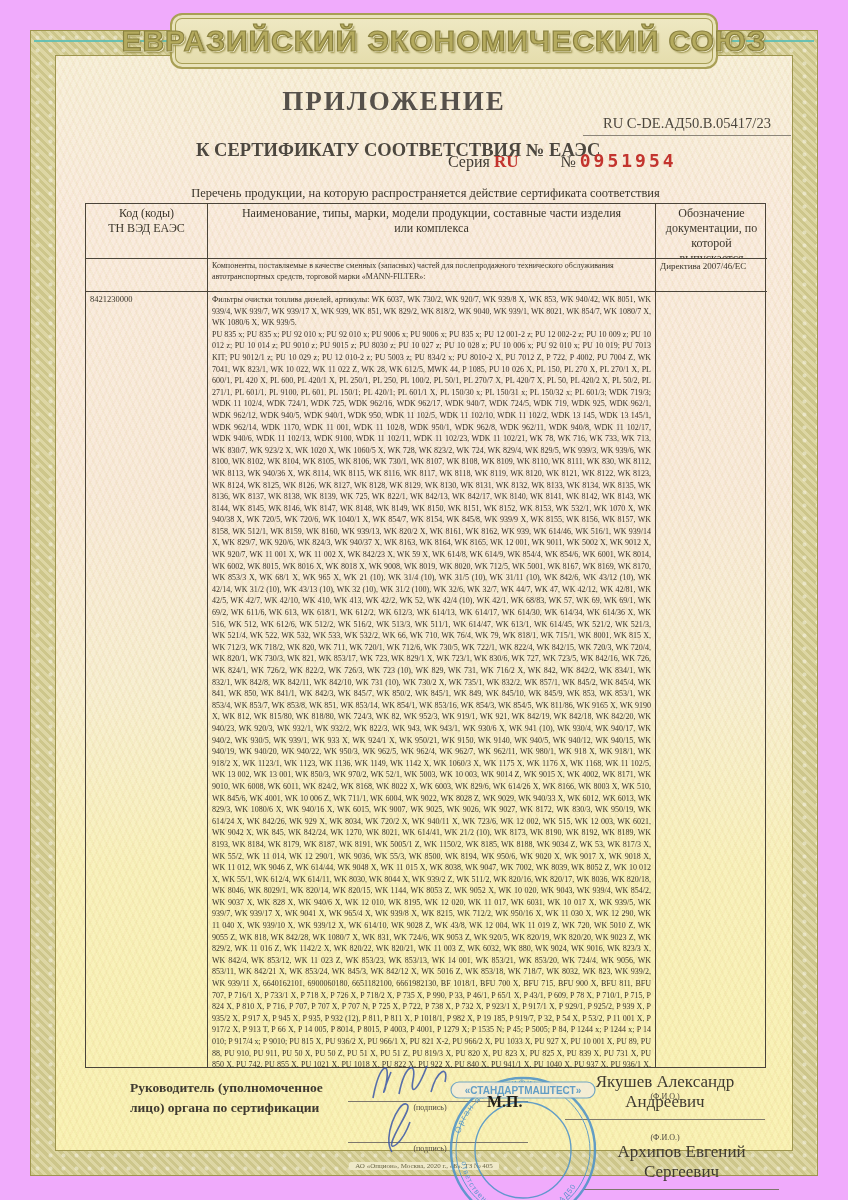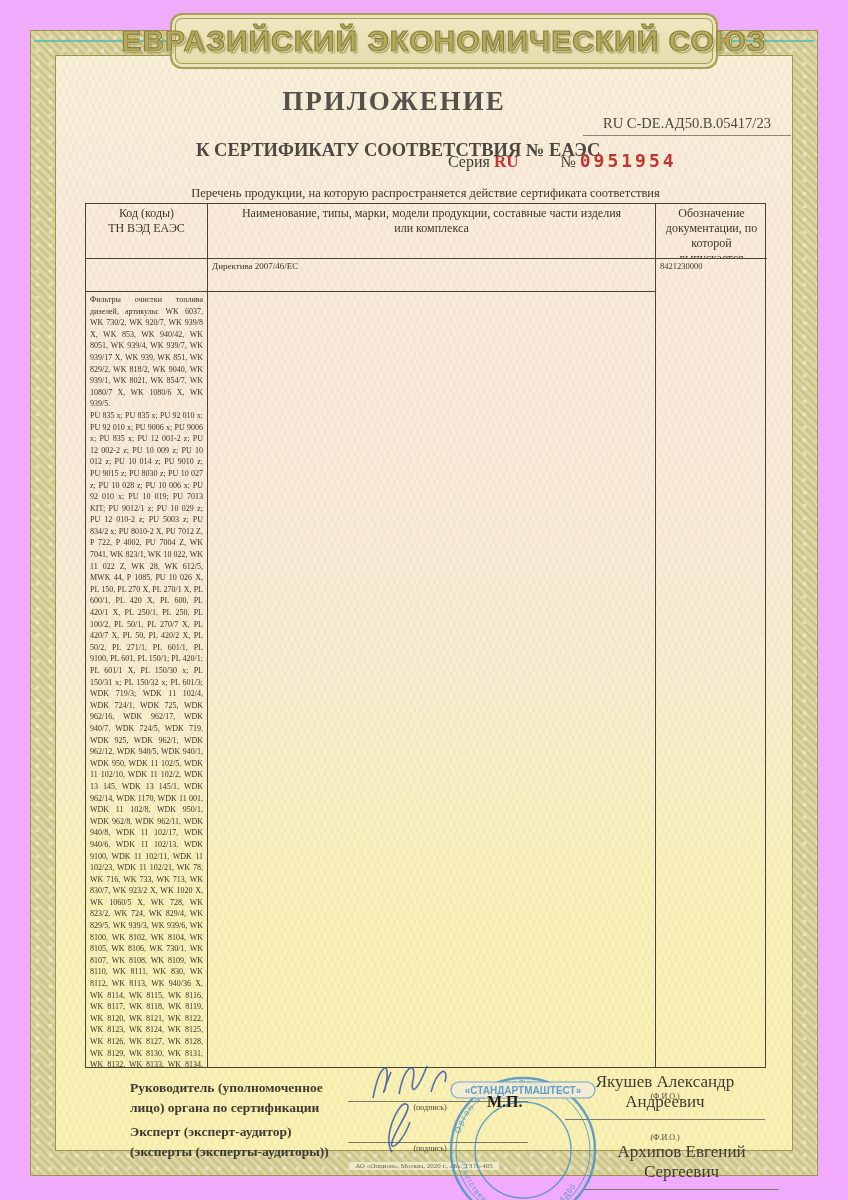--- a/index.html
+++ b/index.html
@@ -91,39 +91,38 @@
     <div class="hcell">Код (коды)
 ТН ВЭД ЕАЭС</div>
     <div class="hcell">Наименование, типы, марки, модели продукции, составные части изделия
 или комплекса</div>
     <div class="hcell">Обозначение
 документации, по
 которой выпускается
 продукция</div>
 
     <div class="codecell"></div>
+    <div class="scell">Компоненты, поставляемые в качестве сменных (запасных) частей для послепродажного технического обслуживания автотранспортных средств, торговой марки «MANN-FILTER»:</div>
     <div class="dcell">Директива 2007/46/ЕС</div>
 
     <div class="codecell last-row">8421230000</div>
     <div class="bodycell last-row">
       <p>Фильтры очистки топлива дизелей, артикулы: WK 6037, WK 730/2, WK 920/7, WK 939/8 X, WK 853, WK 940/42, WK 8051, WK 939/4, WK 939/7, WK 939/17 X, WK 939, WK 851, WK 829/2, WK 818/2, WK 9040, WK 939/1, WK 8021, WK 854/7, WK 1080/7 X, WK 1080/6 X, WK 939/5.</p>
       <p>PU 835 x; PU 835 x; PU 92 010 x; PU 92 010 x; PU 9006 x; PU 9006 x; PU 835 x; PU 12 001-2 z; PU 12 002-2 z; PU 10 009 z; PU 10 012 z; PU 10 014 z; PU 9010 z; PU 9015 z; PU 8030 z; PU 10 027 z; PU 10 028 z; PU 10 006 x; PU 92 010 x; PU 10 019; PU 7013 KIT; PU 9012/1 z; PU 10 029 z; PU 12 010-2 z; PU 5003 z; PU 834/2 x; PU 8010-2 X, PU 7012 Z, P 722, P 4002, PU 7004 Z, WK 7041, WK 823/1, WK 10 022, WK 11 022 Z, WK 28, WK 612/5, MWK 44, P 1085, PU 10 026 X, PL 150, PL 270 X, PL 270/1 X, PL 600/1, PL 420 X, PL 600, PL 420/1 X, PL 250/1, PL 250, PL 100/2, PL 50/1, PL 270/7 X, PL 420/7 X, PL 50, PL 420/2 X, PL 50/2, PL 271/1, PL 601/1, PL 9100, PL 601, PL 150/1; PL 420/1; PL 601/1 X, PL 150/30 x; PL 150/31 x; PL 150/32 x; PL 601/3; WDK 719/3; WDK 11 102/4, WDK 724/1, WDK 725, WDK 962/16, WDK 962/17, WDK 940/7, WDK 724/5, WDK 719, WDK 925, WDK 962/1, WDK 962/12, WDK 940/5, WDK 940/1, WDK 950, WDK 11 102/5, WDK 11 102/10, WDK 11 102/2, WDK 13 145, WDK 13 145/1, WDK 962/14, WDK 1170, WDK 11 001, WDK 11 102/8, WDK 950/1, WDK 962/8, WDK 962/11, WDK 940/8, WDK 11 102/17, WDK 940/6, WDK 11 102/13, WDK 9100, WDK 11 102/11, WDK 11 102/23, WDK 11 102/21, WK 78, WK 716, WK 733, WK 713, WK 830/7, WK 923/2 X, WK 1020 X, WK 1060/5 X, WK 728, WK 823/2, WK 724, WK 829/4, WK 829/5, WK 939/3, WK 939/6, WK 8100, WK 8102, WK 8104, WK 8105, WK 8106, WK 730/1, WK 8107, WK 8108, WK 8109, WK 8110, WK 8111, WK 830, WK 8112, WK 8113, WK 940/36 X, WK 8114, WK 8115, WK 8116, WK 8117, WK 8118, WK 8119, WK 8120, WK 8121, WK 8122, WK 8123, WK 8124, WK 8125, WK 8126, WK 8127, WK 8128, WK 8129, WK 8130, WK 8131, WK 8132, WK 8133, WK 8134, WK 8135, WK 8136, WK 8137, WK 8138, WK 8139, WK 725, WK 822/1, WK 842/13, WK 842/17, WK 8140, WK 8141, WK 8142, WK 8143, WK 8144, WK 8145, WK 8146, WK 8147, WK 8148, WK 8149, WK 8150, WK 8151, WK 8152, WK 8153, WK 532/1, WK 1070 X, WK 940/38 X, WK 720/5, WK 720/6, WK 1040/1 X, WK 854/7, WK 8154, WK 845/8, WK 939/9 X, WK 8155, WK 8156, WK 8157, WK 8158, WK 512/1, WK 8159, WK 8160, WK 939/13, WK 820/2 X, WK 8161, WK 8162, WK 939, WK 614/46, WK 516/1, WK 939/14 X, WK 829/7, WK 920/6, WK 824/3, WK 940/37 X, WK 8163, WK 8164, WK 8165, WK 12 001, WK 9011, WK 5002 X, WK 9012 X, WK 920/7, WK 11 001 X, WK 11 002 X, WK 842/23 X, WK 59 X, WK 614/8, WK 614/9, WK 854/4, WK 854/6, WK 6001, WK 8014, WK 6002, WK 8015, WK 8016 X, WK 8018 X, WK 9008, WK 8019, WK 8020, WK 712/5, WK 5001, WK 8167, WK 8169, WK 8170, WK 853/3 X, WK 68/1 X, WK 965 X, WK 21 (10), WK 31/4 (10), WK 31/5 (10), WK 31/11 (10), WK 842/6, WK 43/12 (10), WK 42/14, WK 31/2 (10), WK 43/13 (10), WK 32 (10), WK 31/2 (100), WK 32/6, WK 32/7, WK 44/7, WK 47, WK 42/12, WK 42/81, WK 42/5, WK 42/7, WK 42/10, WK 410, WK 413, WK 42/2, WK 52, WK 42/4 (10), WK 42/1, WK 68/83, WK 57, WK 69, WK 69/1, WK 69/2, WK 611/6, WK 613, WK 618/1, WK 612/2, WK 612/3, WK 614/13, WK 614/17, WK 614/30, WK 614/34, WK 614/36 X, WK 516, WK 512, WK 612/6, WK 512/2, WK 516/2, WK 513/3, WK 511/1, WK 614/47, WK 613/1, WK 614/45, WK 521/2, WK 521/3, WK 521/4, WK 522, WK 532, WK 533, WK 532/2, WK 66, WK 710, WK 76/4, WK 79, WK 818/1, WK 715/1, WK 8001, WK 815 X, WK 712/3, WK 718/2, WK 820, WK 711, WK 720/1, WK 712/6, WK 730/5, WK 722/1, WK 822/4, WK 842/15, WK 720/3, WK 720/4, WK 820/1, WK 730/3, WK 821, WK 853/17, WK 723, WK 829/1 X, WK 723/1, WK 830/6, WK 727, WK 723/5, WK 842/16, WK 726, WK 824/1, WK 726/2, WK 822/2, WK 726/3, WK 723 (10), WK 829, WK 731, WK 716/2 X, WK 842, WK 842/2, WK 834/1, WK 832/1, WK 842/8, WK 842/11, WK 842/10, WK 731 (10), WK 730/2 X, WK 735/1, WK 832/2, WK 857/1, WK 845/2, WK 845/4, WK 841, WK 850, WK 841/1, WK 842/3, WK 845/7, WK 850/2, WK 845/1, WK 849, WK 845/10, WK 845/9, WK 853, WK 853/1, WK 853/4, WK 853/7, WK 853/8, WK 851, WK 853/14, WK 854/1, WK 853/16, WK 854/3, WK 854/5, WK 811/86, WK 9165 X, WK 9190 X, WK 812, WK 815/80, WK 818/80, WK 724/3, WK 82, WK 952/3, WK 919/1, WK 921, WK 842/19, WK 842/18, WK 842/20, WK 940/23, WK 920/3, WK 932/1, WK 932/2, WK 822/3, WK 943, WK 943/1, WK 930/6 X, WK 941 (10), WK 930/4, WK 940/17, WK 940/2, WK 930/5, WK 939/1, WK 933 X, WK 924/1 X, WK 950/21, WK 9150, WK 9140, WK 940/5, WK 940/12, WK 940/15, WK 940/19, WK 940/20, WK 940/22, WK 950/3, WK 962/5, WK 962/4, WK 962/7, WK 962/11, WK 980/1, WK 918 X, WK 918/1, WK 918/2 X, WK 1123/1, WK 1123, WK 1136, WK 1149, WK 1142 X, WK 1060/3 X, WK 1175 X, WK 1176 X, WK 1168, WK 11 102/5, WK 13 002, WK 13 001, WK 850/3, WK 970/2, WK 52/1, WK 5003, WK 10 003, WK 9014 Z, WK 9015 X, WK 4002, WK 8171, WK 9010, WK 6008, WK 6011, WK 824/2, WK 8168, WK 8022 X, WK 6003, WK 829/6, WK 614/26 X, WK 8166, WK 8003 X, WK 510, WK 845/6, WK 4001, WK 10 006 Z, WK 711/1, WK 6004, WK 9022, WK 8028 Z, WK 9029, WK 940/33 X, WK 6012, WK 6013, WK 829/3, WK 1080/6 X, WK 940/16 X, WK 6015, WK 9007, WK 9025, WK 9026, WK 9027, WK 8172, WK 830/3, WK 950/19, WK 614/24 X, WK 842/26, WK 929 X, WK 8034, WK 720/2 X, WK 940/11 X, WK 723/6, WK 12 002, WK 515, WK 12 003, WK 6021, WK 9042 X, WK 845, WK 842/24, WK 1270, WK 8021, WK 614/41, WK 21/2 (10), WK 8173, WK 8190, WK 8192, WK 8189, WK 8193, WK 8184, WK 8179, WK 8187, WK 8191, WK 5005/1 Z, WK 1150/2, WK 8185, WK 8188, WK 9034 Z, WK 53, WK 817/3 X, WK 55/2, WK 11 014, WK 12 290/1, WK 9036, WK 55/3, WK 8500, WK 8194, WK 950/6, WK 9020 X, WK 9017 X, WK 9018 X, WK 11 012, WK 9046 Z, WK 614/44, WK 9048 X, WK 11 015 X, WK 8038, WK 9047, WK 7002, WK 8039, WK 8052 Z, WK 10 012 X, WK 55/1, WK 612/4, WK 614/11, WK 8030, WK 8044 X, WK 939/2 Z, WK 511/2, WK 820/16, WK 820/17, WK 8036, WK 820/18, WK 8046, WK 8029/1, WK 820/14, WK 820/15, WK 1144, WK 8053 Z, WK 9052 X, WK 10 020, WK 9043, WK 939/4, WK 854/2, WK 9037 X, WK 828 X, WK 940/6 X, WK 12 010, WK 8195, WK 12 020, WK 11 017, WK 6031, WK 10 017 X, WK 939/5, WK 939/7, WK 939/17 X, WK 9041 X, WK 965/4 X, WK 939/8 X, WK 8215, WK 712/2, WK 950/16 X, WK 11 030 X, WK 12 290, WK 11 040 X, WK 939/10 X, WK 939/12 X, WK 614/10, WK 9028 Z, WK 43/8, WK 12 004, WK 11 019 Z, WK 720, WK 5010 Z, WK 9055 Z, WK 818, WK 842/28, WK 1080/7 X, WK 831, WK 724/6, WK 9053 Z, WK 920/5, WK 820/19, WK 820/20, WK 9023 Z, WK 829/2, WK 11 016 Z, WK 1142/2 X, WK 820/22, WK 820/21, WK 11 003 Z, WK 6032, WK 880, WK 9024, WK 9016, WK 823/3 X, WK 842/4, WK 853/12, WK 11 023 Z, WK 853/23, WK 853/13, WK 14 001, WK 853/21, WK 853/20, WK 724/4, WK 9056, WK 853/11, WK 842/21 X, WK 853/24, WK 845/3, WK 842/12 X, WK 5016 Z, WK 853/18, WK 718/7, WK 8032, WK 823, WK 939/2, WK 939/11 X, 6640162101, 6900060180, 6651182100, 6661982130, BF 1018/1, BFU 700 X, BFU 715, BFU 900 X, BFU 811, BFU 707, P 716/1 X, P 733/1 X, P 718 X, P 726 X, P 718/2 X, P 735 X, P 990, P 33, P 46/1, P 65/1 X, P 43/1, P 609, P 78 X, P 710/1, P 715, P 824 X, P 810 X, P 716, P 707, P 707 X, P 707 N, P 725 X, P 722, P 738 X, P 732 X, P 923/1 X, P 917/1 X, P 929/1, P 925/2, P 939 X, P 935/2 X, P 917 X, P 945 X, P 935, P 932 (12), P 811, P 811 X, P 1018/1, P 982 X, P 19 185, P 919/7, P 32, P 54 X, P 53/2, P 11 001 X, P 917/2 X, P 913 T, P 66 X, P 14 005, P 8014, P 8015, P 4003, P 4001, P 1279 X; P 1535 N; P 45; P 5005; P 84, P 1244 x; P 1244 x; P 14 010; P 917/4 x; P 9010; PU 815 X, PU 936/2 X, PU 966/1 X, PU 821 X-2, PU 966/2 X, PU 1033 X, PU 927 X, PU 10 001 X, PU 89, PU 88, PU 910, PU 911, PU 50 X, PU 50 Z, PU 51 X, PU 51 Z, PU 819/3 X, PU 820 X, PU 823 X, PU 825 X, PU 839 X, PU 731 X, PU 850 X, PU 742, PU 855 X, PU 1021 X, PU 1018 X, PU 822 X, PU 922 X, PU 840 X, PU 941/1 X, PU 1040 X, PU 937 X, PU 936/1 X, PU 1046/1 X, PU 941 X, PU 999/2 X, PU 999/1 X, PU 7002 X, PU 816 X, PU 830 X, PU 723 X, PU 9003 Z, PU 10 003-2 X, PU 1058 X, PU 85, PU 10 008 X, PU 821 X, PU 834/1 X, PU 7004 Z, PU 10 004 Z, PU 12 003 Z, PU 8018, PU 10 020 X, PU 7005, PU 7006, PU 8010-2 X, PU 9001 X, PU 11 005-3 Z, PU 1059 X, PU 10 013 Z, PU 8014, PU 9002/1 z, PU 8021, PU 10 023 Z, PU 8007, PU 10 022 Z, PU 10 005 X, PU 1058/1</p>
     </div>
     <div class="dcell last-row"></div>
   </div>
 
   <div class="sig-label" style="left:130px;top:1078px;white-space:pre-line;">Руководитель (уполномоченное
 лицо) органа по сертификации</div>
   <div class="sig-line" style="left:348px;top:1079px;width:180px;height:22px;"></div>
   <div class="sig-sub" style="left:370px;top:1103px;width:120px;">(подпись)</div>
   <div class="fio" style="left:565px;top:1072px;width:200px;">Якушев Александр Андреевич</div>
   <div class="sig-sub" style="left:615px;top:1092px;width:100px;">(Ф.И.О.)</div>
 
-  <div class="sig-label" style="left:130px;top:1122px;white-space:pre-line;">Эксперт (эксперт-аудитор)
-(эксперты (эксперты-аудиторы))</div>
   <div class="sig-line" style="left:348px;top:1120px;width:180px;height:22px;"></div>
   <div class="sig-sub" style="left:370px;top:1144px;width:120px;">(подпись)</div>
   <div class="fio" style="left:584px;top:1113px;width:195px;margin-top:29px;">Архипов Евгений Сергеевич</div>
   <div class="sig-sub" style="left:615px;top:1133px;width:100px;">(Ф.И.О.)</div>
 
   <svg class="scribble" style="left:365px;top:1058px;" width="110" height="46" viewBox="0 0 110 46">
     <path d="M8 40 C14 8 24 2 22 20 C20 36 14 44 26 14 M34 36 C40 6 52 2 48 22 C45 38 52 34 62 8 M66 34 C72 12 84 6 80 24" fill="none" stroke="#3b57a8" stroke-width="1.6" opacity=".85"></path>
   </svg>
   <svg class="scribble" style="left:372px;top:1098px;" width="80" height="58" viewBox="0 0 80 58">
     <path d="M20 54 C10 40 26 4 34 6 C42 8 24 30 20 44 C17 54 30 46 38 24" fill="none" stroke="#3b57a8" stroke-width="1.6" opacity=".85"></path>

